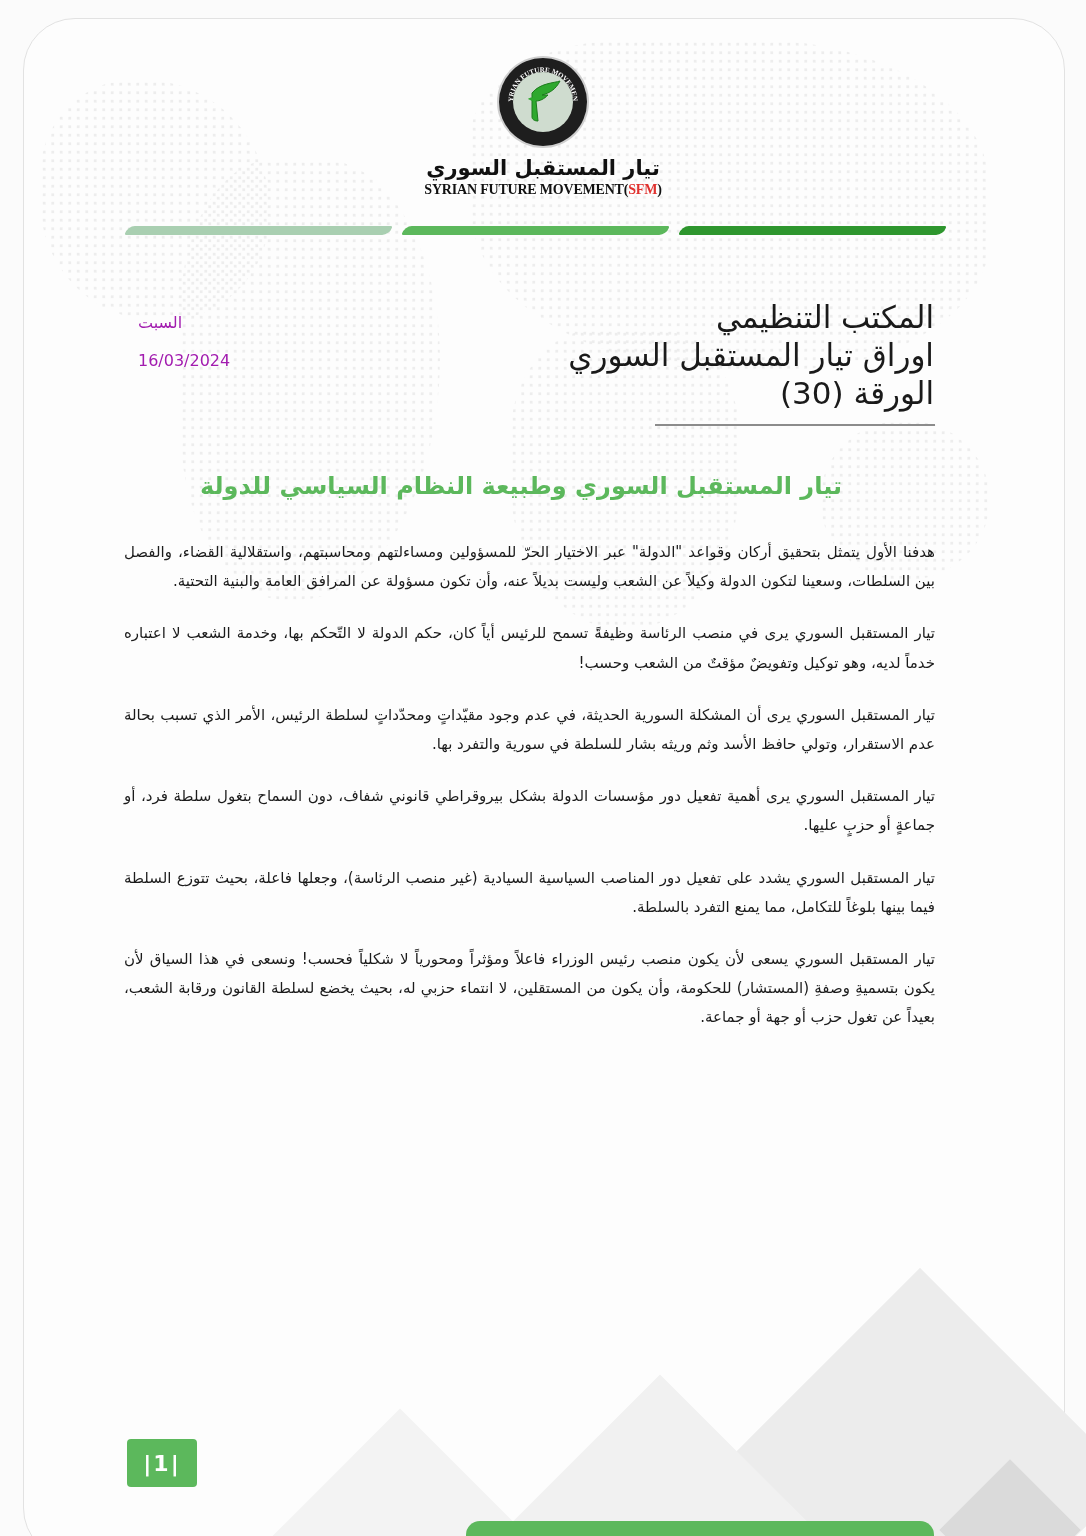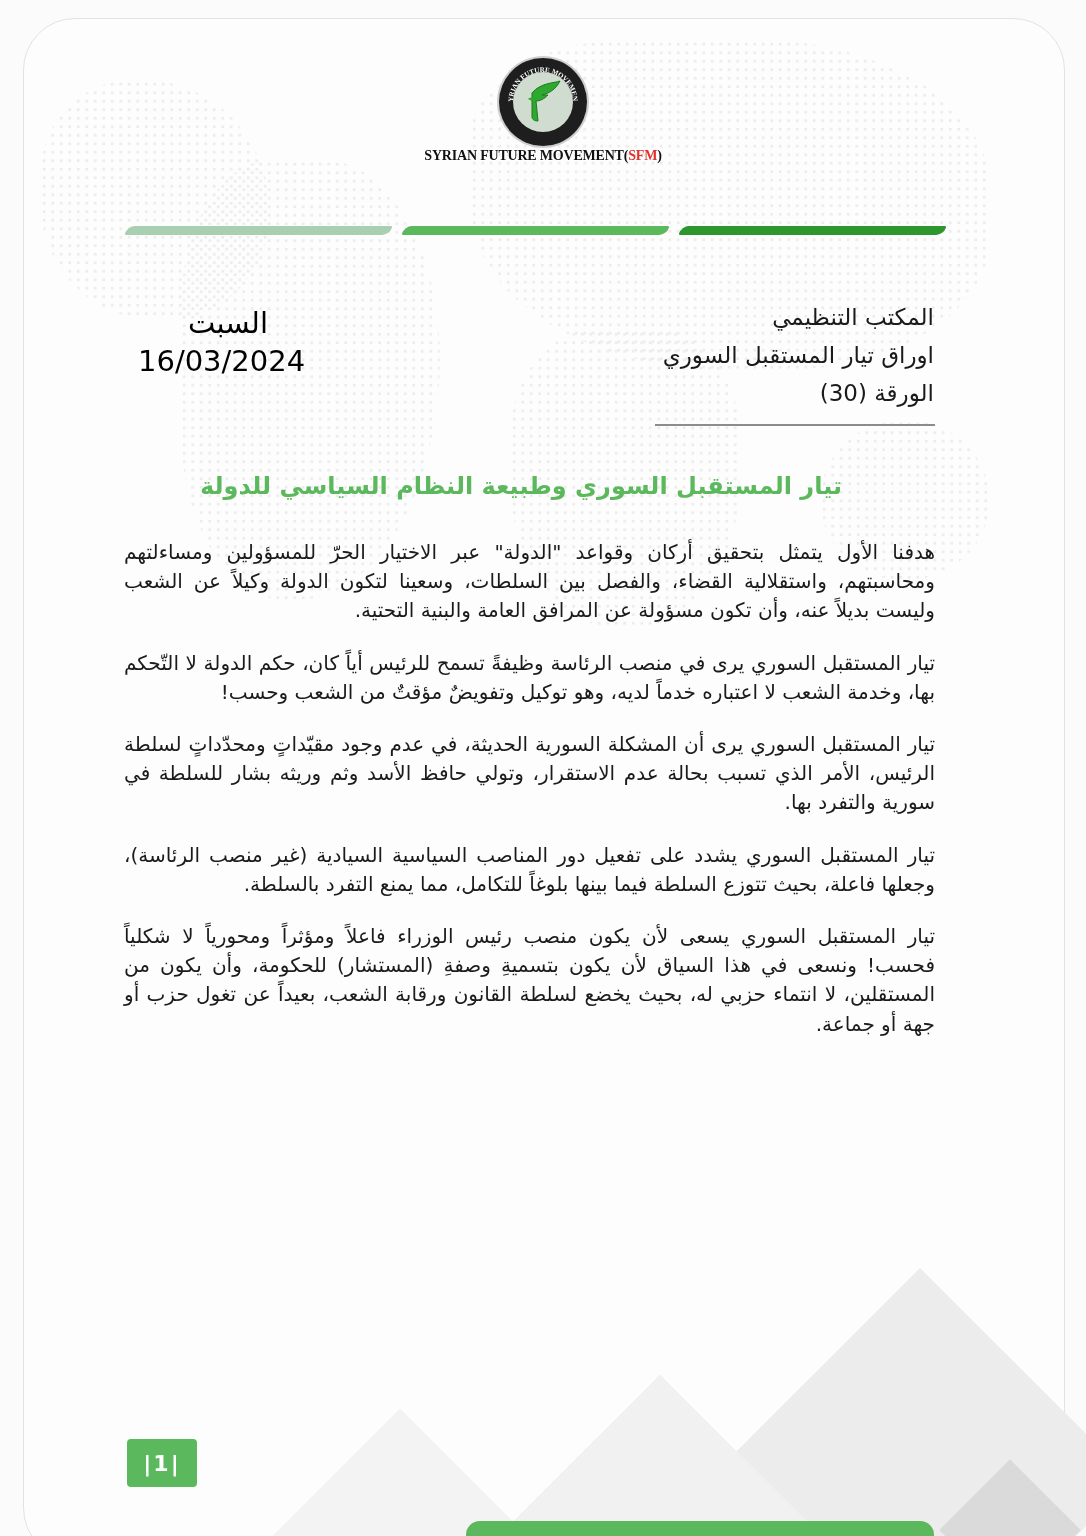--- a/index.html
+++ b/index.html
@@ -51,37 +51,37 @@
   .brand-en .sfm { color:#e0322f; }
 
   .bars { position:absolute; top:226px; left:123px; width:822px; height:10px; }
   .bar { position:absolute; top:0; height:9px; border-radius:9px 2px 9px 2px; transform:skewX(-18deg); }
   .bar.b1 { left:3px; width:265px; background:#a9cfb1; }
   .bar.b2 { left:280px; width:265px; background:#5cb85c; }
   .bar.b3 { left:557px; width:265px; background:#2e962e; }
 
   .header-right {
     position:absolute; right:152px; top:298px; direction:rtl; text-align:right;
-    font-size:23px; color:#1a1a1a; line-height:38px;
+    font-size:31px; color:#1a1a1a; line-height:38px;
   }
   .header-rule { position:absolute; left:655px; top:424px; width:280px; height:2px; background:#8c8c8c; }
   .header-left {
-    position:absolute; left:138px; top:304px; width:130px; text-align:right;
-    font-size:29px; color:#000000; line-height:38px;
+    position:absolute; left:138px; top:304px; width:130px; text-align:left;
+    font-size:16px; color:#a21caf; line-height:38px;
   }
   .header-left .day { direction:rtl; }
 
   .title {
     position:absolute; left:150px; right:244px; top:472px; direction:rtl; text-align:right;
     font-size:24px; color:#5cb85c; font-weight:bold;
   }
 
   .body-text {
     position:absolute; left:124px; right:151px; top:538px; direction:rtl; text-align:justify;
-    font-size:20px; color:#1b1b1b; line-height:29.2px;
+    font-size:15px; color:#1b1b1b; line-height:29.2px;
   }
   .body-text p { margin:0 0 23px 0; text-align-last:right; }
 
   .page-num {
     position:absolute; left:127px; top:1439px; width:70px; height:48px; border-radius:4px;
     background:#5cb85c; color:#fff; font-size:22px; font-weight:bold;
     display:flex; align-items:center; justify-content:center; letter-spacing:2px;
   }
   .footer-bar {
     position:absolute; left:466px; top:1521px; width:468px; height:40px; border-radius:14px 14px 0 0;
@@ -118,20 +118,21 @@
         <textPath href="#arcTop" startOffset="50%" text-anchor="middle">SYRIAN FUTURE MOVEMENT</textPath>
       </text>
     </svg>
     <div class="inner">
       <svg width="46" height="46" viewBox="0 0 46 46">
         <path d="M12 14 C20 4, 34 4, 40 2 C36 10, 30 14, 22 16 L28 16 C24 20, 20 22, 16 22 L18 42 C14 42, 12 40, 12 38 Z" fill="#2ea82e" stroke="#1c7a1c" stroke-width="1"></path>
         <path d="M8 20 C10 18, 14 18, 16 20 L12 22 Z" fill="#2ea82e"></path>
       </svg>
     </div>
   </div>
+  <div class="brand-ar">تيار المستقبل السوري</div>
   <div class="brand-en"><span>SYRIAN FUTURE MOVEMENT(</span><span class="sfm">SFM</span><span>)</span></div>
 </div>
 
 <div class="bars">
   <div class="bar b1"></div>
   <div class="bar b2"></div>
   <div class="bar b3"></div>
 </div>
 
 <div class="header-right">
@@ -145,18 +146,19 @@
   <div class="day">السبت</div>
   <div>16/03/2024</div>
 </div>
 
 <div class="title">تيار المستقبل السوري وطبيعة النظام السياسي للدولة</div>
 
 <div class="body-text">
   <p>هدفنا الأول يتمثل بتحقيق أركان وقواعد "الدولة" عبر الاختيار الحرّ للمسؤولين ومساءلتهم ومحاسبتهم، واستقلالية القضاء، والفصل بين السلطات، وسعينا لتكون الدولة وكيلاً عن الشعب وليست بديلاً عنه، وأن تكون مسؤولة عن المرافق العامة والبنية التحتية.</p>
   <p>تيار المستقبل السوري يرى في منصب الرئاسة وظيفةً تسمح للرئيس أياً كان، حكم الدولة لا التّحكم بها، وخدمة الشعب لا اعتباره خدماً لديه، وهو توكيل وتفويضٌ مؤقتٌ من الشعب وحسب!</p>
   <p>تيار المستقبل السوري يرى أن المشكلة السورية الحديثة، في عدم وجود مقيّداتٍ ومحدّداتٍ لسلطة الرئيس، الأمر الذي تسبب بحالة عدم الاستقرار، وتولي حافظ الأسد وثم وريثه بشار للسلطة في سورية والتفرد بها.</p>
+  <p>تيار المستقبل السوري يرى أهمية تفعيل دور مؤسسات الدولة بشكل بيروقراطي قانوني شفاف، دون السماح بتغول سلطة فرد، أو جماعةٍ أو حزبٍ عليها.</p>
   <p>تيار المستقبل السوري يشدد على تفعيل دور المناصب السياسية السيادية (غير منصب الرئاسة)، وجعلها فاعلة، بحيث تتوزع السلطة فيما بينها بلوغاً للتكامل، مما يمنع التفرد بالسلطة.</p>
   <p>تيار المستقبل السوري يسعى لأن يكون منصب رئيس الوزراء فاعلاً ومؤثراً ومحورياً لا شكلياً فحسب! ونسعى في هذا السياق لأن يكون بتسميةِ وصفةِ (المستشار) للحكومة، وأن يكون من المستقلين، لا انتماء حزبي له، بحيث يخضع لسلطة القانون ورقابة الشعب، بعيداً عن تغول حزب أو جهة أو جماعة.</p>
 </div>
 
 <div class="page-num">|1|</div>
 <div class="footer-bar"></div>
 
 </body></html>

